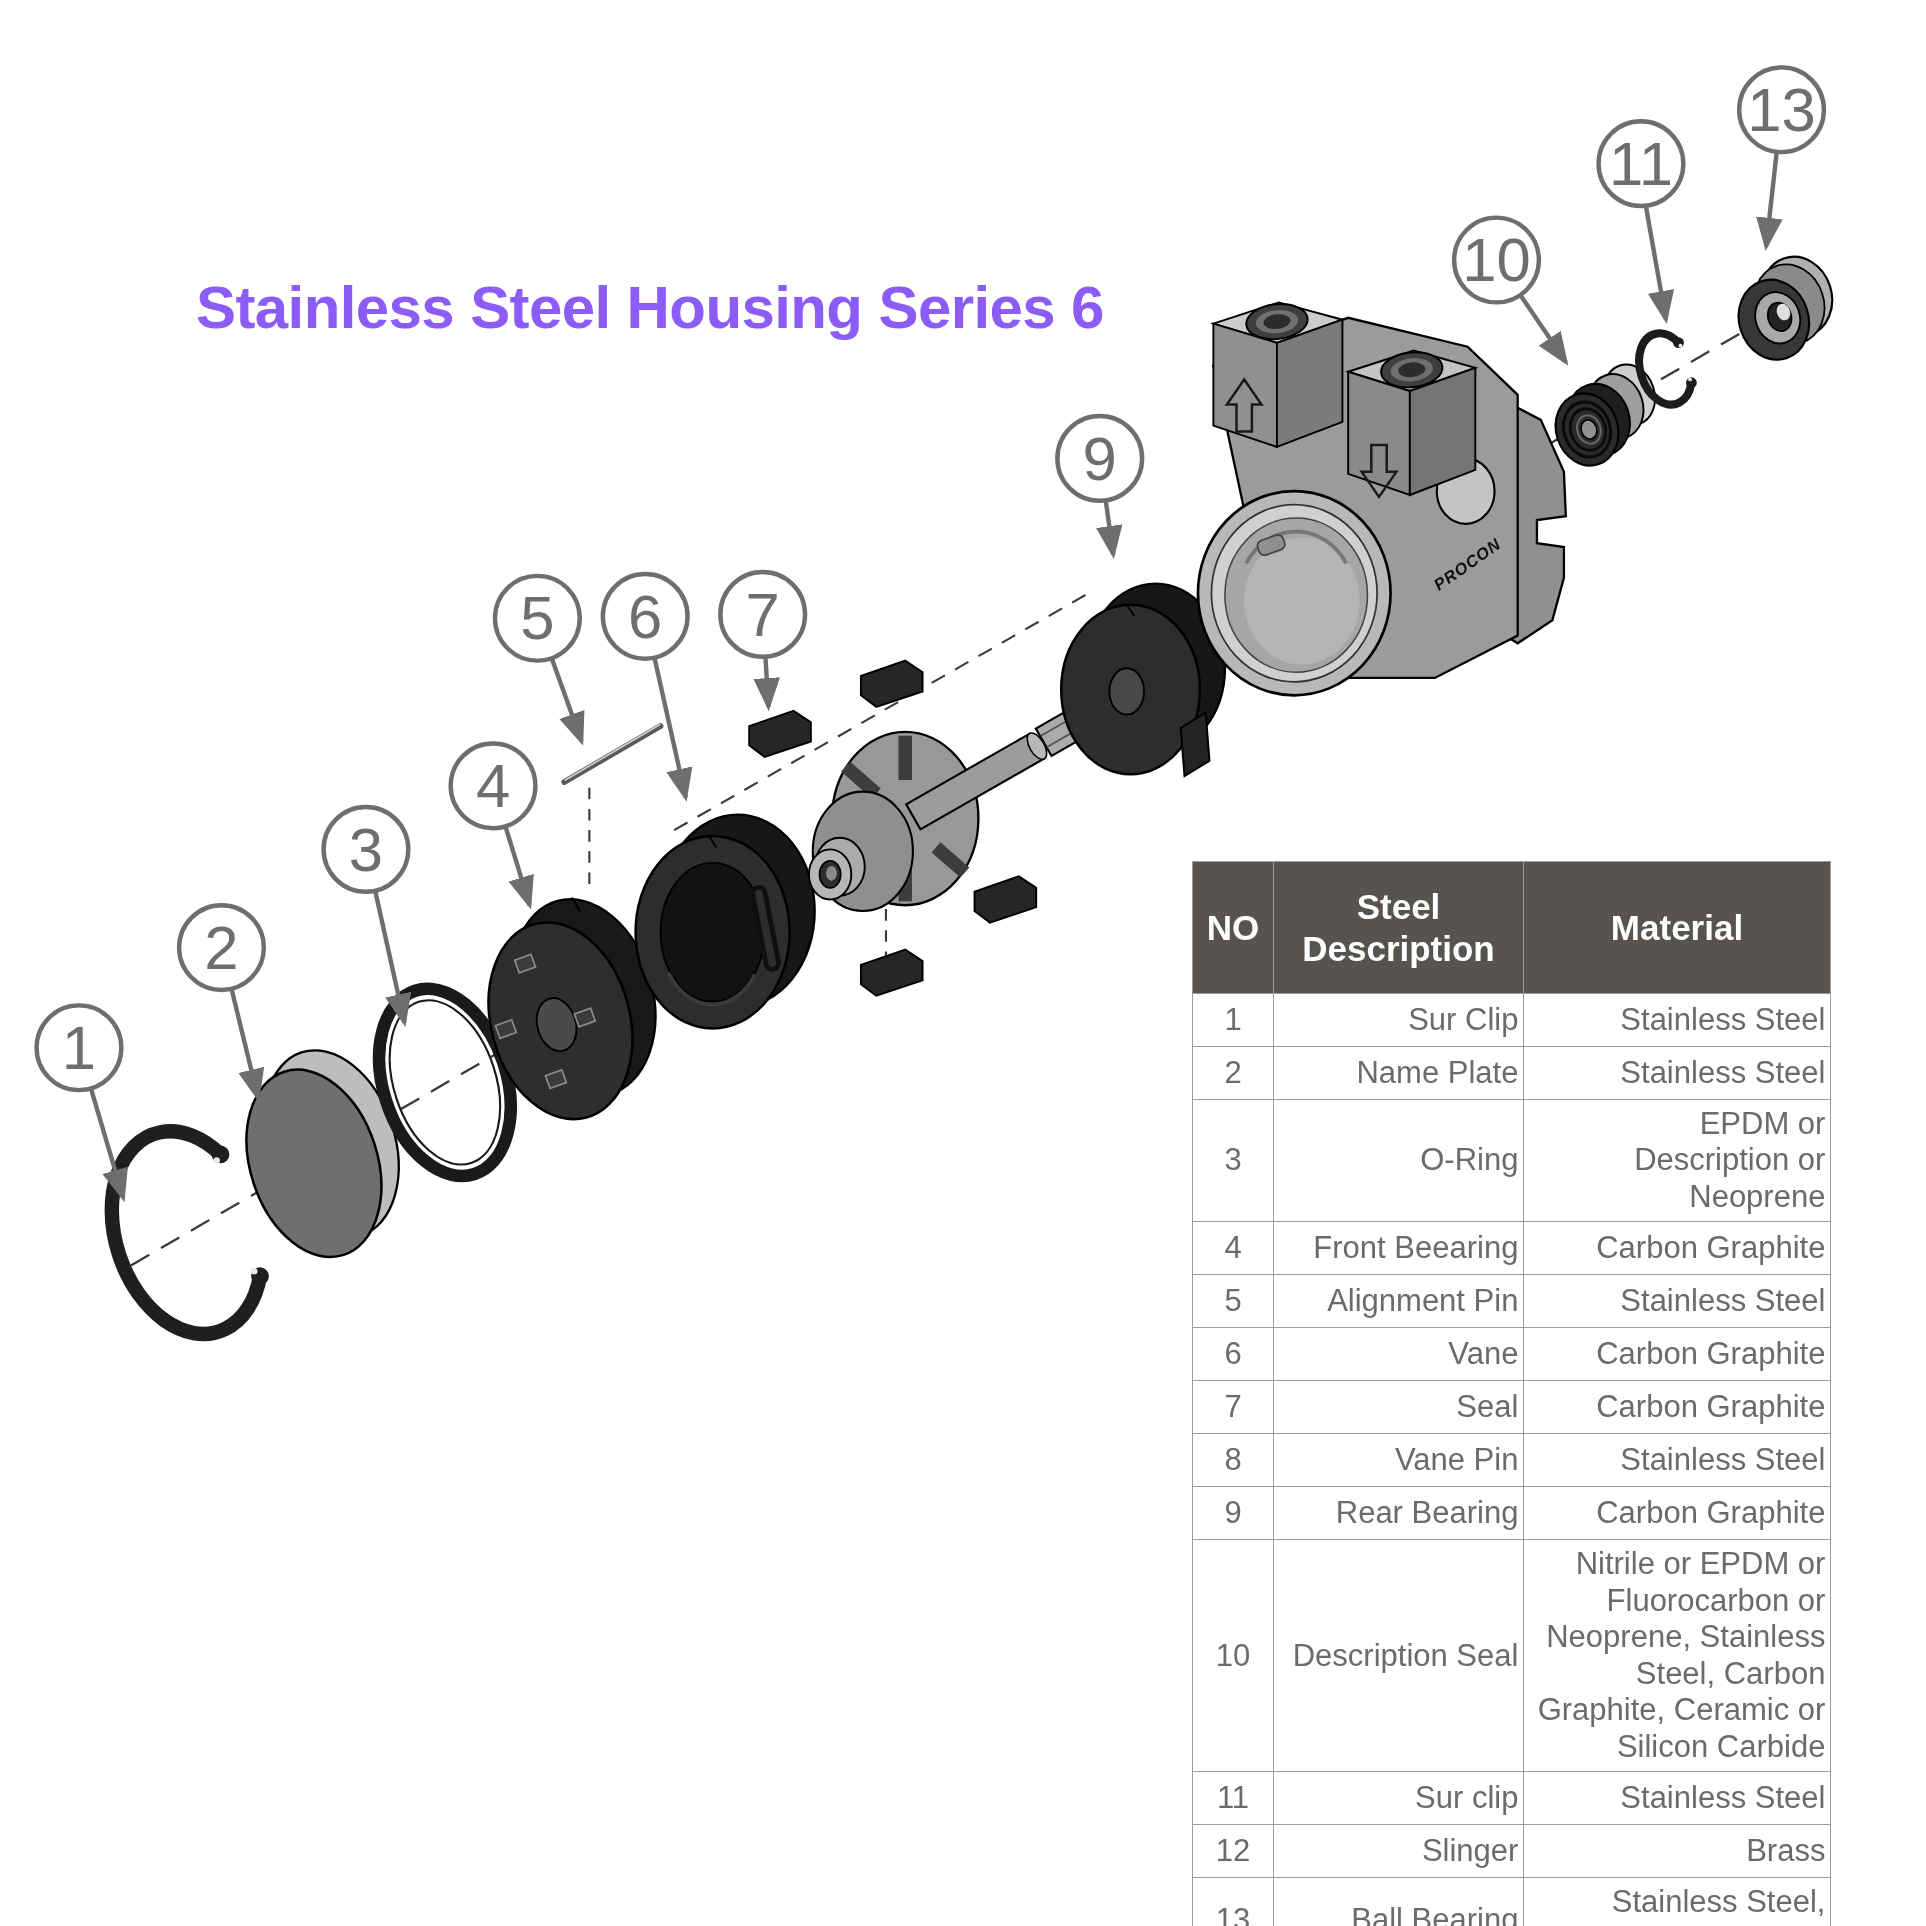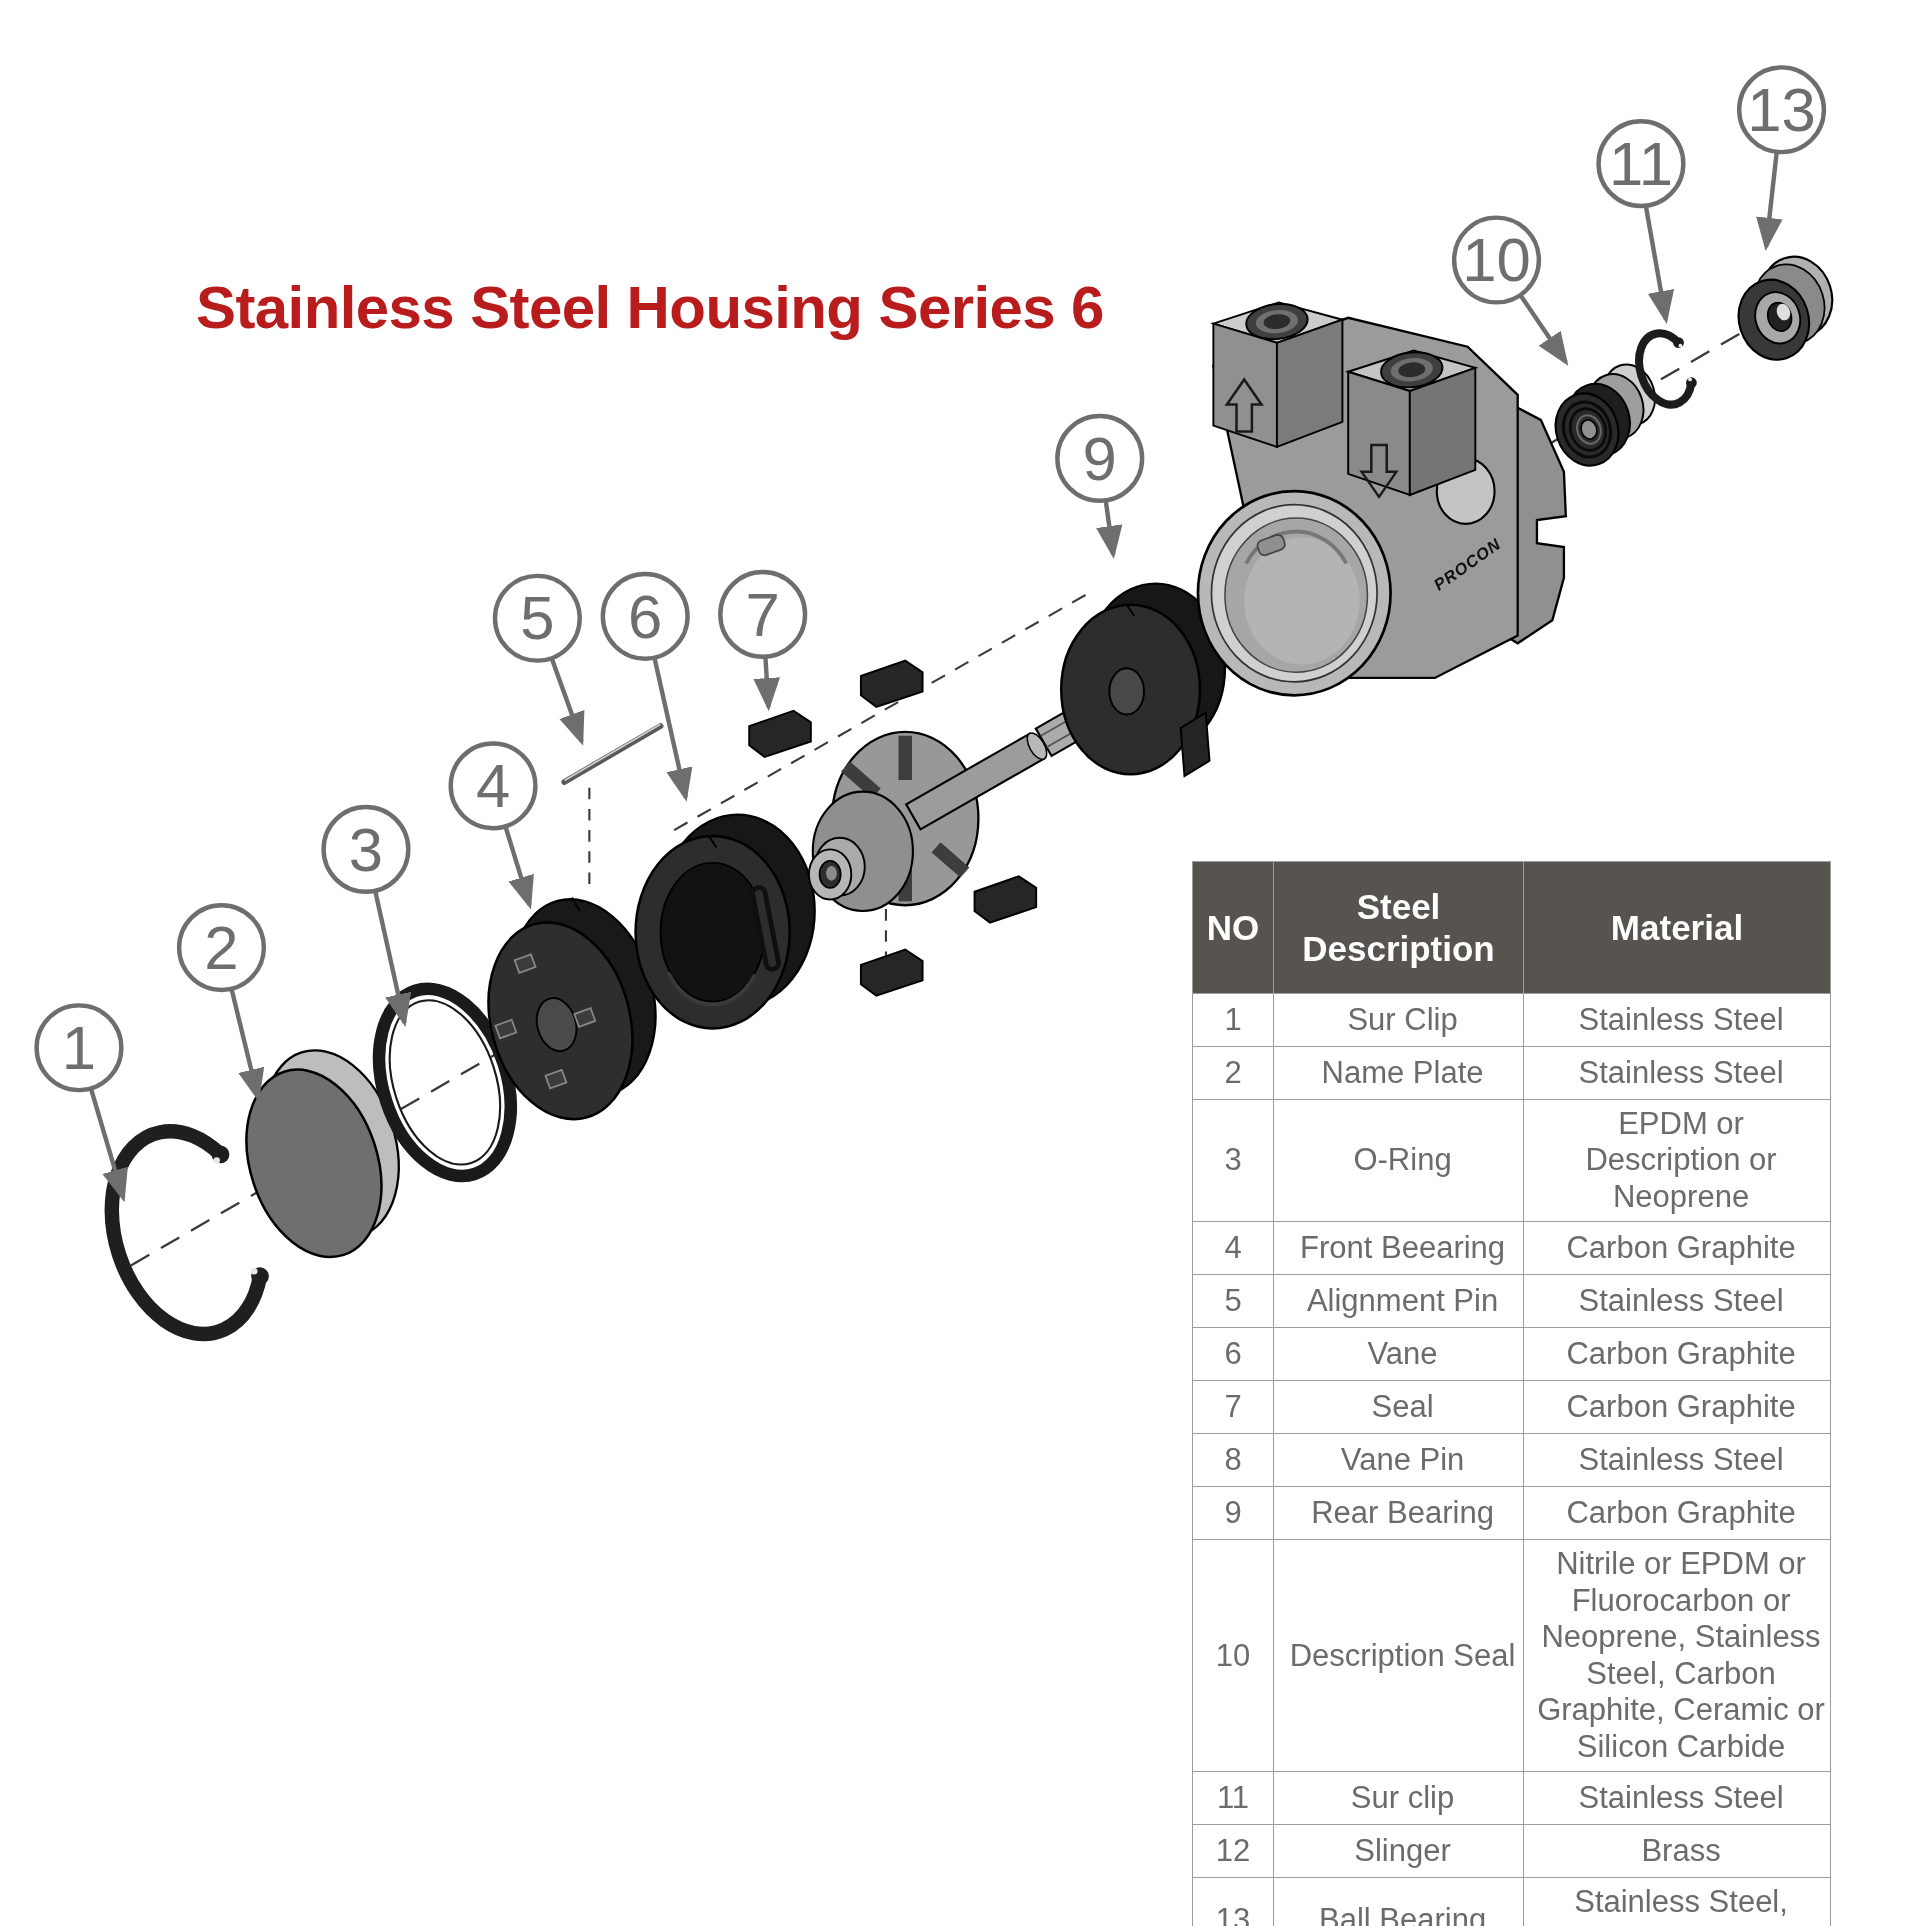--- a/index.html
+++ b/index.html
@@ -1,33 +1,33 @@
 <!DOCTYPE html>
 <html style="font-size:9.2px"><head>
 <meta charset="utf-8">
 <style>
   html,body{margin:0;padding:0;background:#ffffff;width:1926px;height:1926px;
     font-family:"Liberation Sans",sans-serif;}
   #stage{position:relative;width:1926px;height:1926px;overflow:hidden;background:#fff;}
   #drawing{position:absolute;left:0;top:0;}
   #diagram-title{position:absolute;left:196px;top:273px;font-size:60px;font-weight:bold;
-    color:#b91c1c;letter-spacing:-0.6px;white-space:nowrap;}
+    color:#8b5cf6;letter-spacing:-0.6px;white-space:nowrap;}
   
   #parts-table{position:absolute;left:1192px;top:861px;width:638px;border-collapse:collapse;
     table-layout:fixed;}
   #parts-table th,#parts-table td{border:1.7px solid #9c9c9c;vertical-align:middle;
     font-size:31px;color:#6b6b6b;line-height:1.18;}
   #parts-table thead tr{height:132px;}
   #parts-table th{background:#57534e;color:#ffffff;font-size:35px;font-weight:bold;
     text-align:center;padding:0 5.8px;}
   #parts-table col.c-no{width:81px;}
   #parts-table col.c-part{width:250px;}
   #parts-table col.c-mat{width:307px;}
   #parts-table td.no{text-align:center;}
-  #parts-table td.part,#parts-table td.mat{text-align:center;padding:5.8px 4.6px 5.8px 12.7px;}
+  #parts-table td.part,#parts-table td.mat{text-align:right;padding:5.8px 4.6px 5.8px 12.7px;}
   #parts-table tr.r-s{height:53px;}
   #parts-table tr.r-m{height:75px;}
 </style>
 </head>
 <body>
 
 <div id="stage">
 
   <svg id="drawing" width="1926" height="1926" viewBox="0 0 1000 1000" xmlns="http://www.w3.org/2000/svg">
     <defs>

